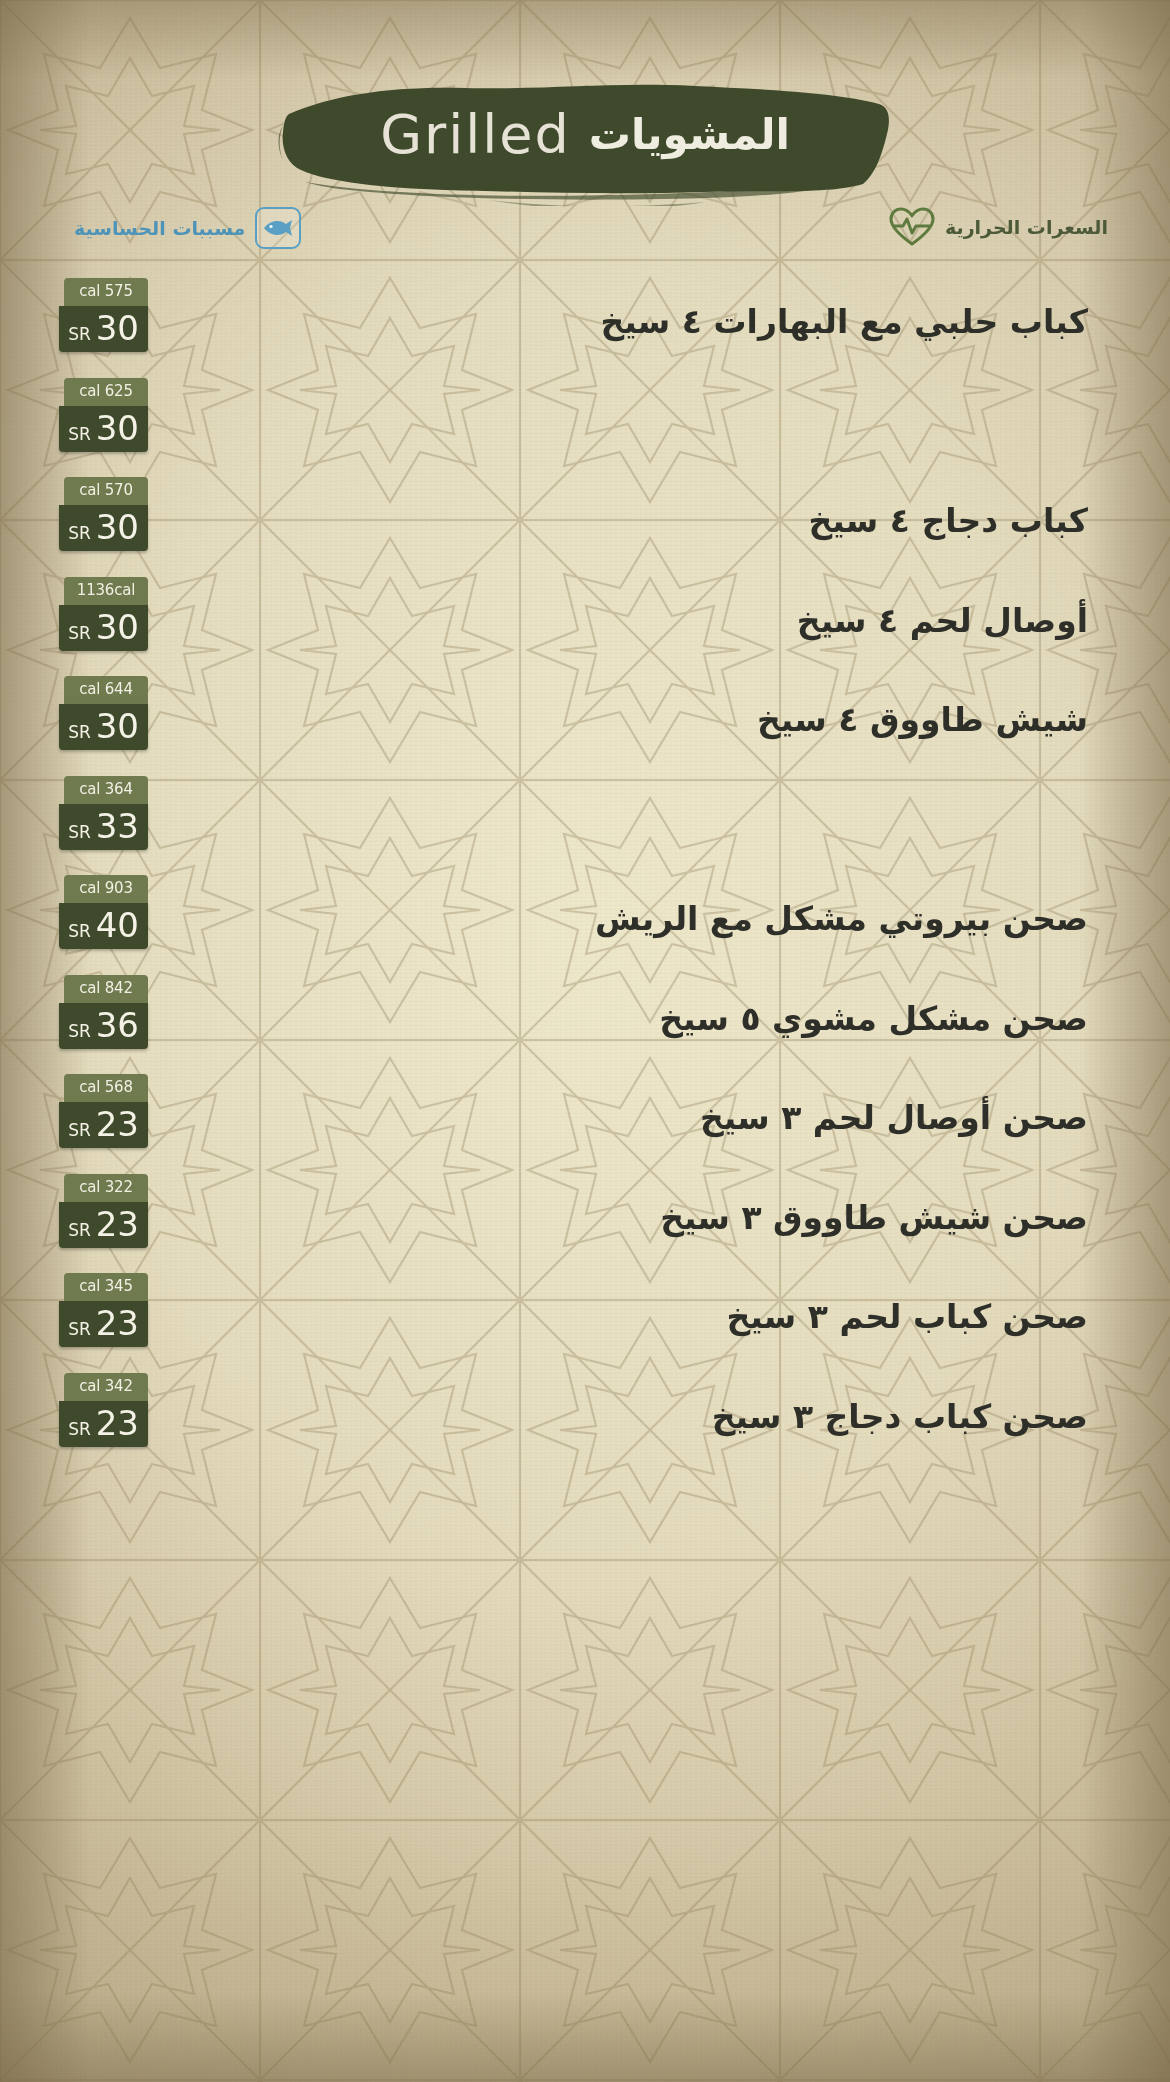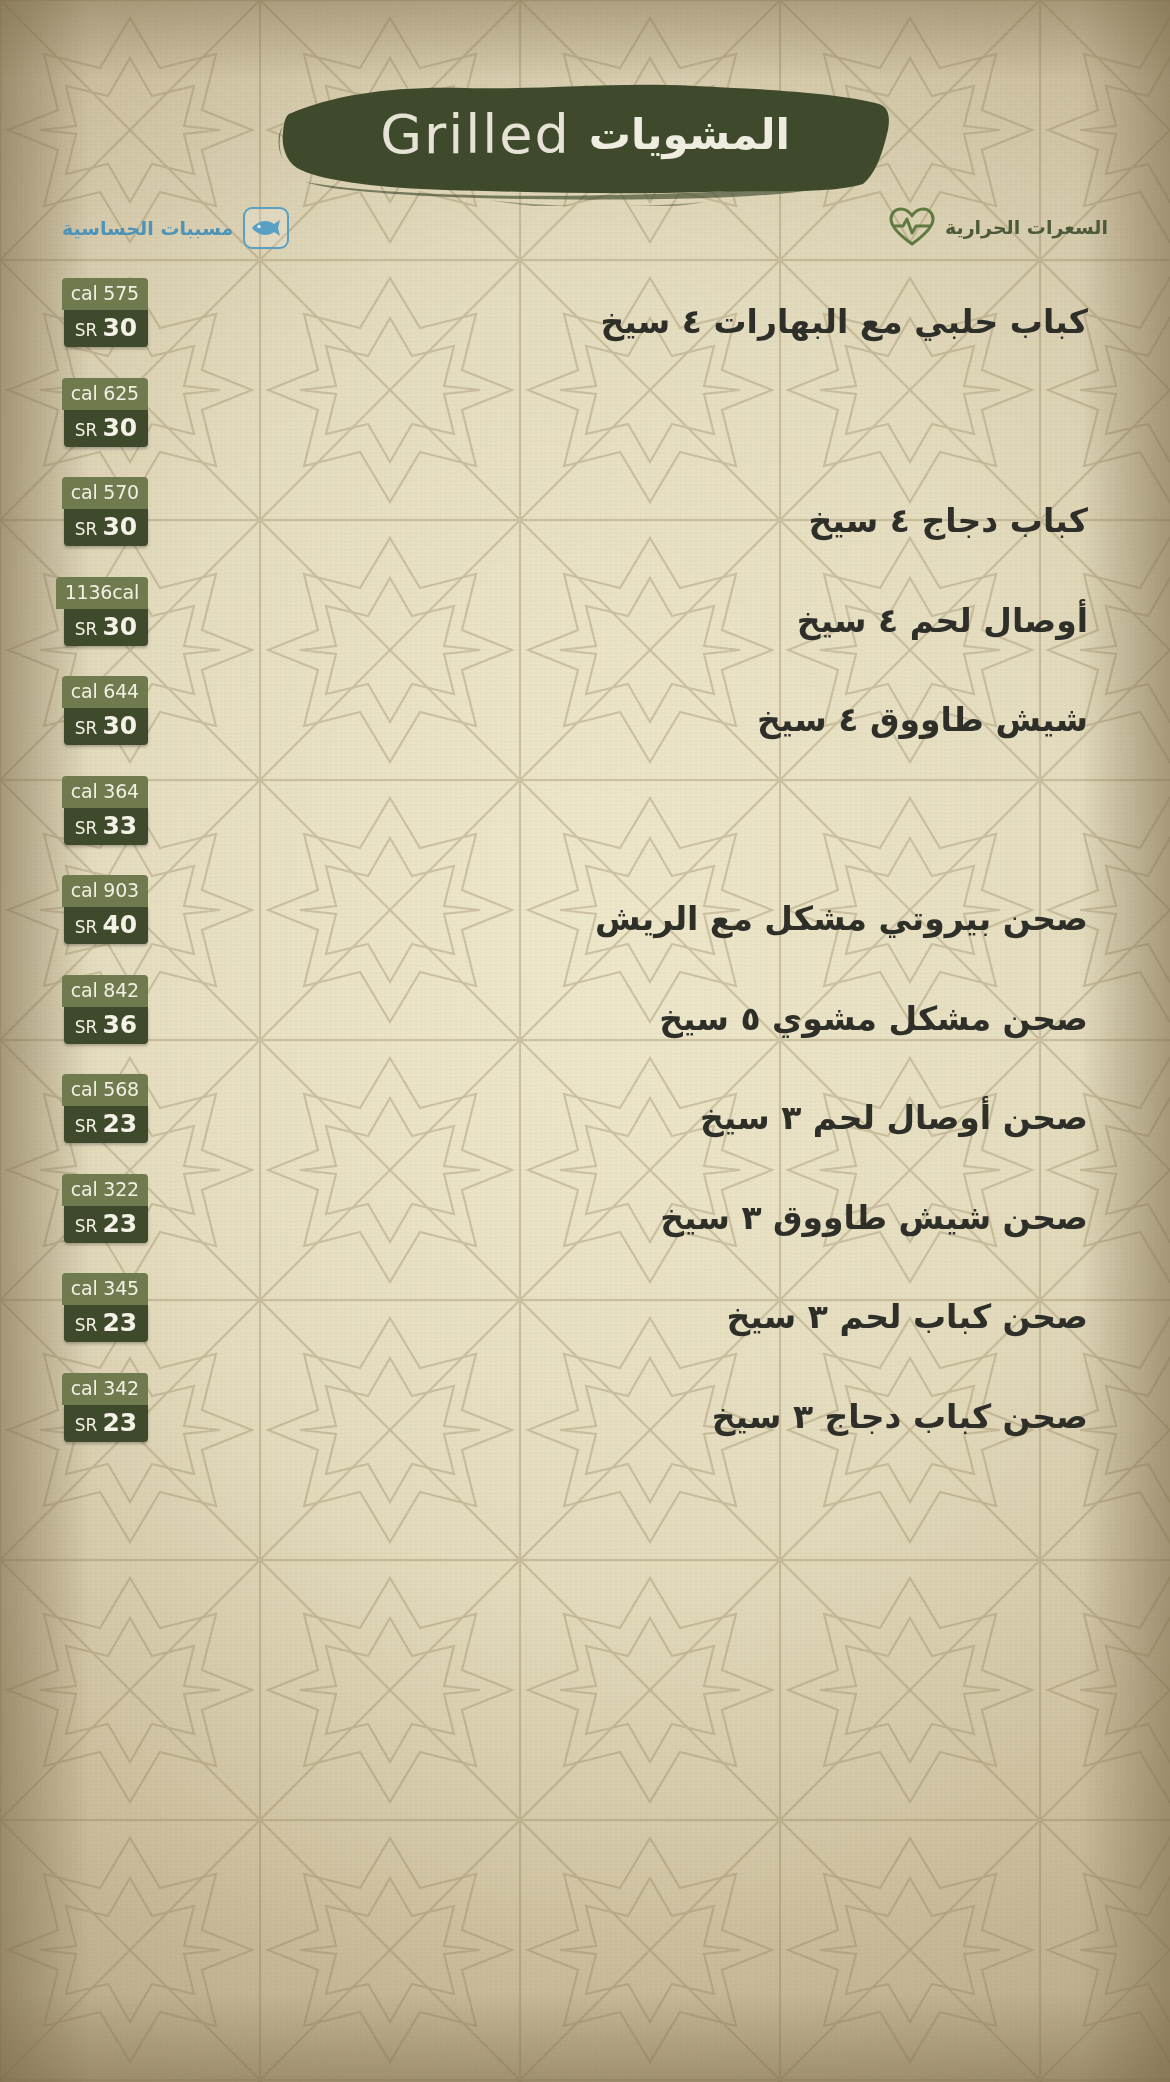--- a/index.html
+++ b/index.html
@@ -111,21 +111,21 @@
     gap: 10px;
   }
   .legend-cal { right: 62px; top: 2px; }
   .legend-allergy { left: 62px; top: 2px; }
 
   .legend-label {
     font-size: 19px;
     font-weight: 700;
     color: #4c5a3a;
   }
-  .legend-label.blue { color: #4e93b8; }
+  .legend-label.blue { color: #4e93b8; margin-left: 12px; }
 
   .icon-heart svg { display: block; }
   .icon-fish {
     width: 46px; height: 42px;
     border: 2px solid #5aa0c4;
     border-radius: 9px;
     display: flex; align-items: center; justify-content: center;
     position: relative;
     background: rgba(255,255,255,0.16);
   }
@@ -160,41 +160,41 @@
     left: 0;
     top: 6px;
     width: 92px;
     display: flex;
     flex-direction: column;
     align-items: flex-start;
   }
   .cal-tag {
     background: #6f7a4e;
     color: #f2f0e4;
-    font-size: 19px;
+    font-size: 15px;
     line-height: 1;
     padding: 6px 9px 7px 9px;
     border-radius: 4px 4px 0 0;
     min-width: 84px;
     text-align: center;
     letter-spacing: -0.2px;
   }
   .price-tag {
     background: #3f4a2c;
     color: #f4f2e6;
     border-radius: 0 0 4px 4px;
     min-width: 84px;
     padding: 5px 9px 7px 9px;
     display: flex;
     align-items: baseline;
     justify-content: center;
     gap: 5px;
     box-shadow: 0 2px 3px rgba(0,0,0,0.25);
   }
-  .price-num { font-size: 25px; font-weight: 700; line-height: 1; }
+  .price-num { font-size: 34px; font-weight: 400; line-height: 1; }
   .price-cur { font-size: 17px; font-weight: 400; line-height: 1; }
 </style>
 </head>
 <body>
 
 <div class="page">
 
   <div class="pattern">
     <svg viewBox="0 0 1170 2082" preserveAspectRatio="none" xmlns="http://www.w3.org/2000/svg">
       <defs>

